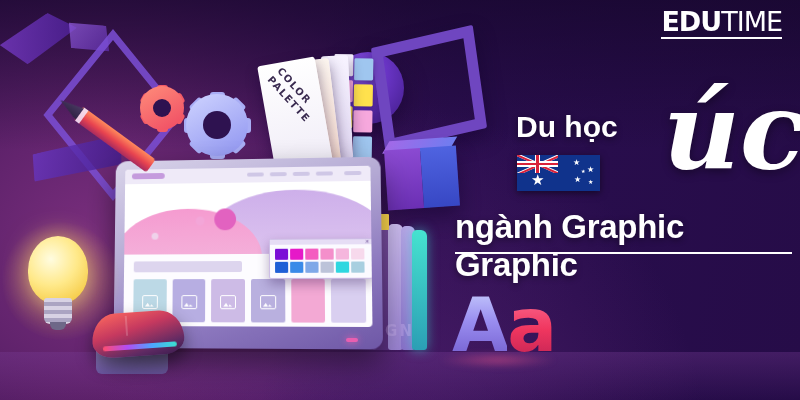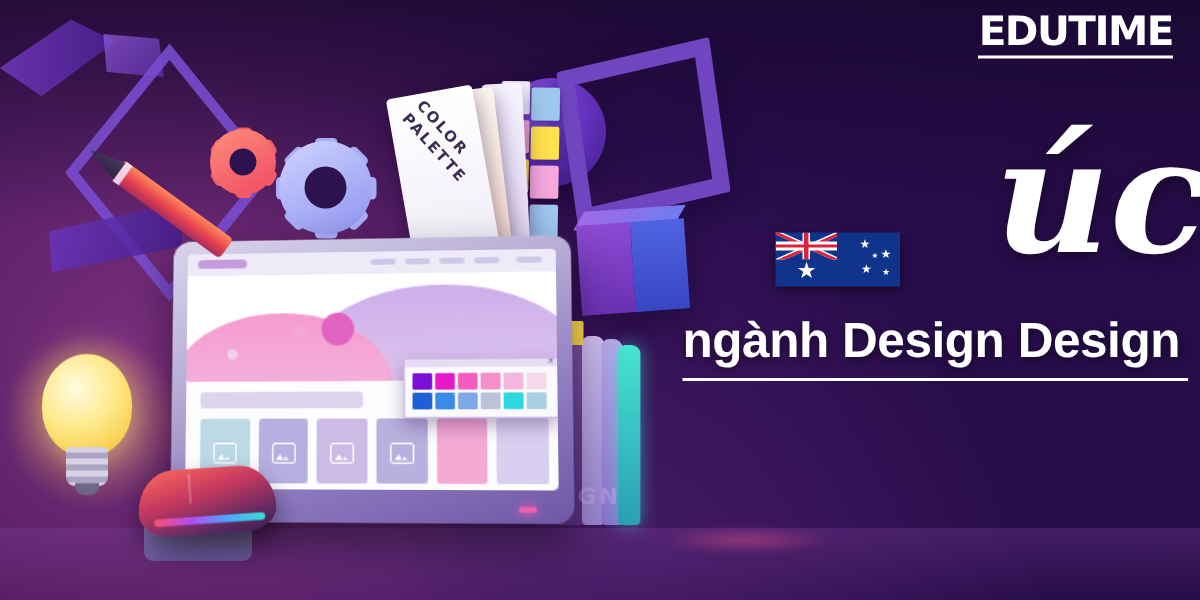--- a/index.html
+++ b/index.html
@@ -17,21 +17,21 @@
      radial-gradient(ellipse at 50% 120%, rgba(120,50,140,.45) 0%, rgba(0,0,0,0) 55%);}
   .bg-topdark{position:absolute;left:0;top:0;width:100%;height:150px;
      background:linear-gradient(180deg, rgba(20,6,40,.65) 0%, rgba(20,6,40,0) 100%);}
   .noselect{user-select:none;}
 
   
   .logo{position:absolute;right:18px;top:8px;text-align:center;}
   .logo-main{font-size:27px;font-weight:bold;color:#ffffff;letter-spacing:0px;line-height:1;
      font-family:"DejaVu Sans",sans-serif;}
   .logo-main .edu{font-weight:bold;letter-spacing:-1px;}
-  .logo-main .time{font-weight:bold;font-style:normal;letter-spacing:-1px;margin-top:40px;}
+  .logo-main .time{font-weight:normal;font-style:normal;letter-spacing:-1px;margin-top:40px;}
   .logo-rule{height:2px;background:#ffffff;margin:2px 0 2px 0;width:100%;}
   .logo-tag{font-size:9px;color:#ffffff;letter-spacing:2.1px;font-weight:bold;
      font-family:"DejaVu Sans Mono",monospace;white-space:nowrap;}
 
   
   .duhoc{position:absolute;left:516px;top:110px;font-size:30px;color:#ffffff;font-weight:600;
      letter-spacing:0px;text-shadow:0 2px 6px rgba(0,0,0,.45);}
   .uc{position:absolute;left:663px;top:78px;font-size:106px;line-height:1;color:#ffffff;
      font-style:italic;font-weight:bold;font-family:"DejaVu Serif",serif;
      text-shadow:0 3px 10px rgba(0,0,0,.4);}
@@ -357,23 +357,25 @@
     <div class="mouse-seam"></div>
     <div class="mouse-rgb"></div>
   </div>
 
   <div class="bulb-glow"></div>
   <div class="bulb"></div>
   <div class="bulb-base"></div>
   <div class="bulb-tip"></div>
 
   <div class="aa-glow"></div>
-
+  <div class="aa noselect"><span class="A">A</span><span class="a2">a</span></div>
+
+  <div class="duhoc noselect">Du học</div>
   <div class="uc noselect">úc</div>
-  <div class="nganh noselect">ngành Design Design</div>
+  <div class="nganh noselect">ngành Graphic Graphic</div>
   <div class="nganh-rule"></div>
 
   <div class="flag">
     <div class="canton">
       <div class="d1"></div>
         <div class="d2"></div>
       <div class="r1"></div>
         <div class="r2"></div>
       <div class="cw"></div>
         <div class="ch"></div>

